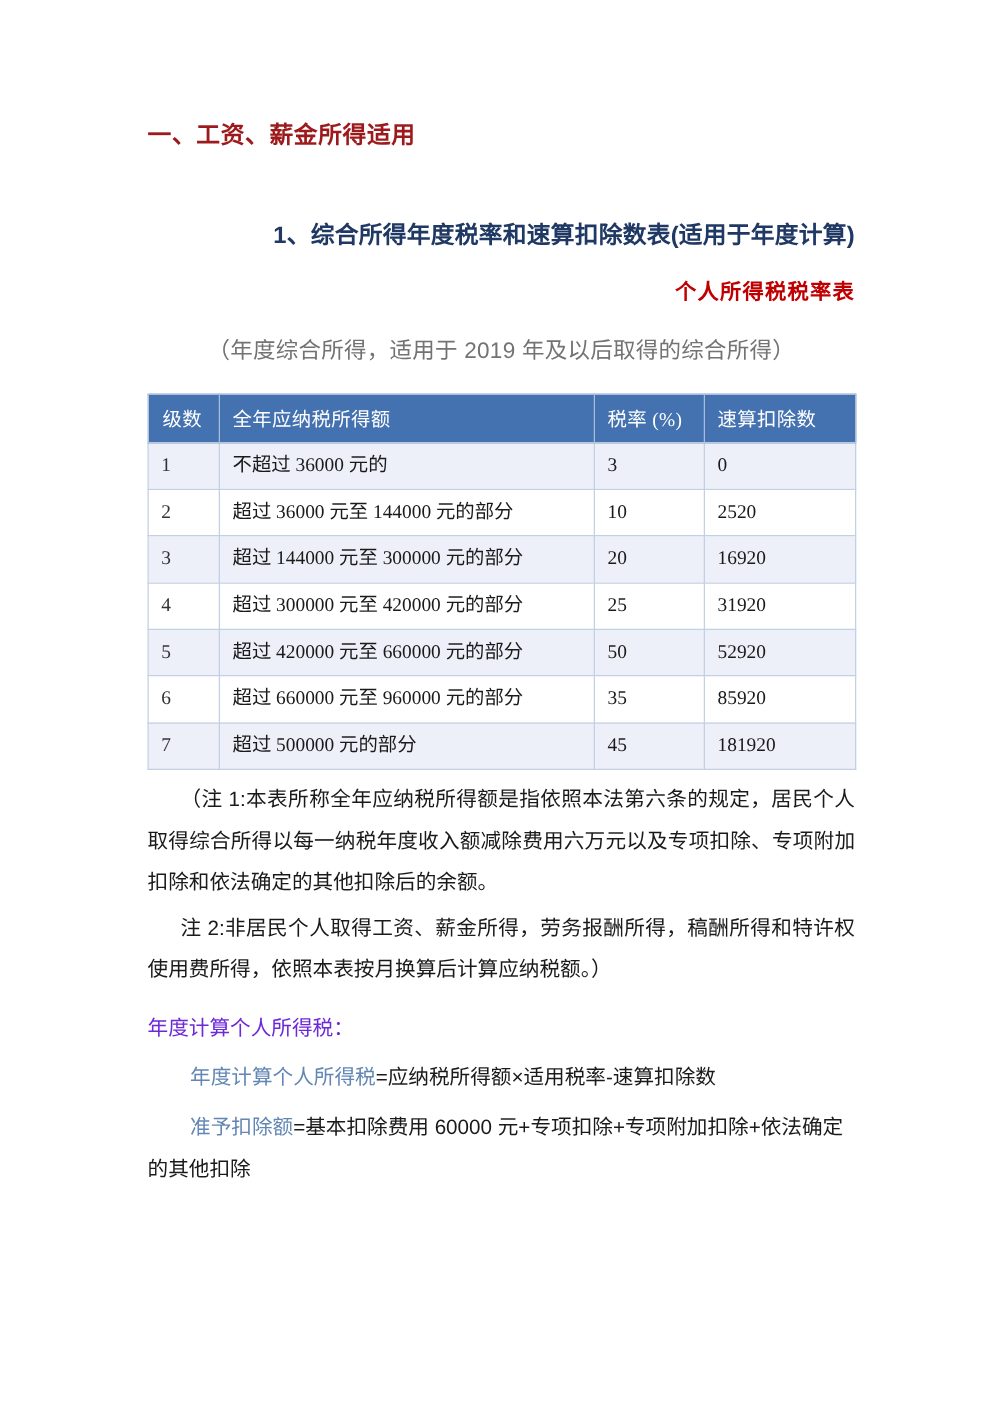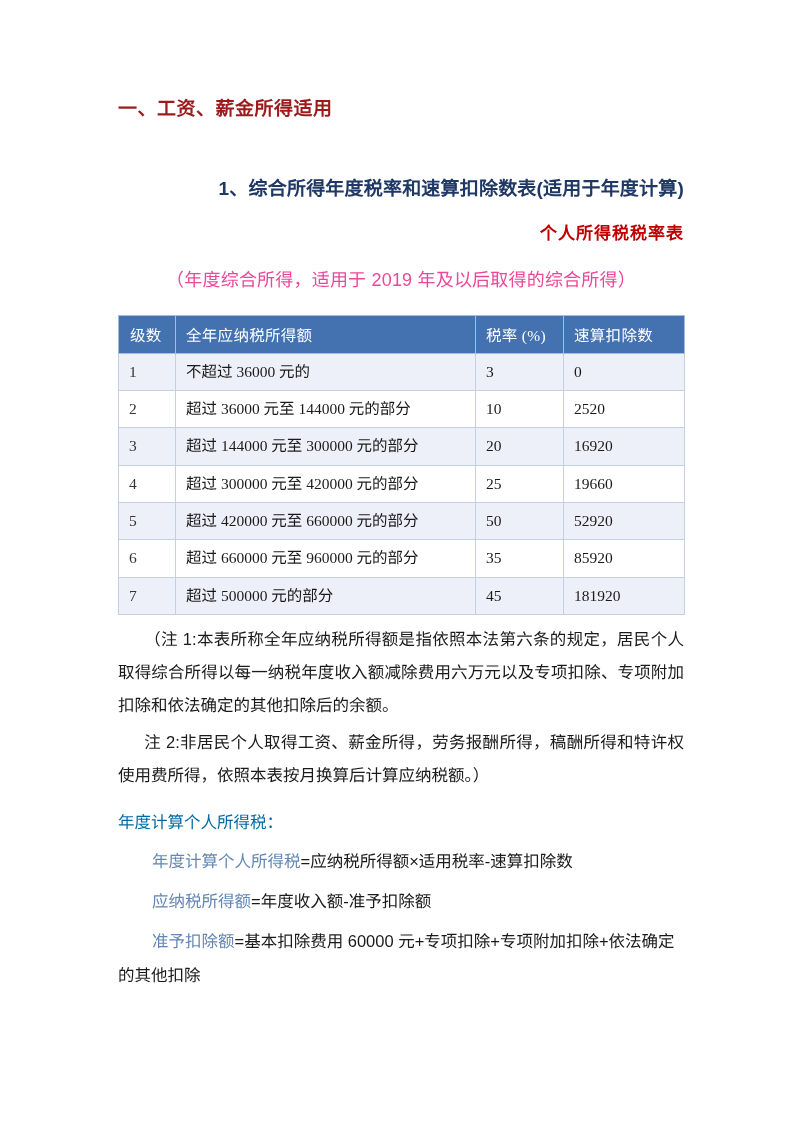--- a/index.html
+++ b/index.html
@@ -62,21 +62,21 @@
     color: #c00000;
     text-align: right;
     letter-spacing: 1px;
     line-height: 1.2;
     margin: 23px 0 0 0;
   }
 
   .h-scope {
     font-family: "Liberation Sans", "DejaVu Sans", sans-serif;
     font-size: 18px;
-    color: #ec4899;
+    color: #737373;
     text-align: center;
     line-height: 1.2;
     margin: 26px 0 0 0;
     letter-spacing: 0.2px;
   }
 
   
   .tax-table {
     margin-top: 23px;
     width: 566px;
@@ -125,21 +125,21 @@
     text-align: justify;
     text-justify: inter-ideograph;
     margin: 8px 0 0 0;
   }
   .note.note-2 { margin-top: 4px; }
   .note .indent { display: inline-block; width: 26px; }
 
   .calc-lead {
     font-family: Liberation Sans, sans-serif;
     font-size: 16.5px;
-    color: #0369a1;
+    color: #6d28d9;
     line-height: 2.0;
     margin: 14px 0 0 0;
   }
 
   .formula {
     font-family: "Liberation Sans", "DejaVu Sans", sans-serif;
     font-size: 16.5px;
     color: #1a1a1a;
     line-height: 2.05;
     margin: 6px 0 0 0;
@@ -199,21 +199,21 @@
         <tr class="row-odd">
           <td class="cell-level">3</td>
           <td>超过 144000 元至 300000 元的部分</td>
           <td>20</td>
           <td>16920</td>
         </tr>
         <tr class="row-even">
           <td class="cell-level">4</td>
           <td>超过 300000 元至 420000 元的部分</td>
           <td>25</td>
-          <td>19660</td>
+          <td>31920</td>
         </tr>
         <tr class="row-odd">
           <td class="cell-level">5</td>
           <td>超过 420000 元至 660000 元的部分</td>
           <td>50</td>
           <td>52920</td>
         </tr>
         <tr class="row-even">
           <td class="cell-level">6</td>
           <td>超过 660000 元至 960000 元的部分</td>
@@ -230,18 +230,17 @@
     </table>
 
     <p class="note note-1"><span class="indent"></span><span>（注 1:本表所称全年应纳税所得额是指依照本法第六条的规定，居民个人取得综合所得以每一纳税年度收入额减除费用六万元以及专项扣除、专项附加扣除和依法确定的其他扣除后的余额。</span></p>
 
     <p class="note note-2"><span class="indent"></span><span>注 2:非居民个人取得工资、薪金所得，劳务报酬所得，稿酬所得和特许权使用费所得，依照本表按月换算后计算应纳税额。）</span></p>
 
     <p class="calc-lead">年度计算个人所得税：</p>
 
     <p class="formula"><span class="term">年度计算个人所得税</span><span>=应纳税所得额×适用税率-速算扣除数</span></p>
 
-    <p class="formula"><span class="term">应纳税所得额</span><span>=年度收入额-准予扣除额</span></p>
 
     <p class="formula wrap"><span class="term">准予扣除额</span><span>=基本扣除费用 60000 元+专项扣除+专项附加扣除+依法确定的其他扣除</span></p>
 
   </div>
 </div>
 
 </body></html>

